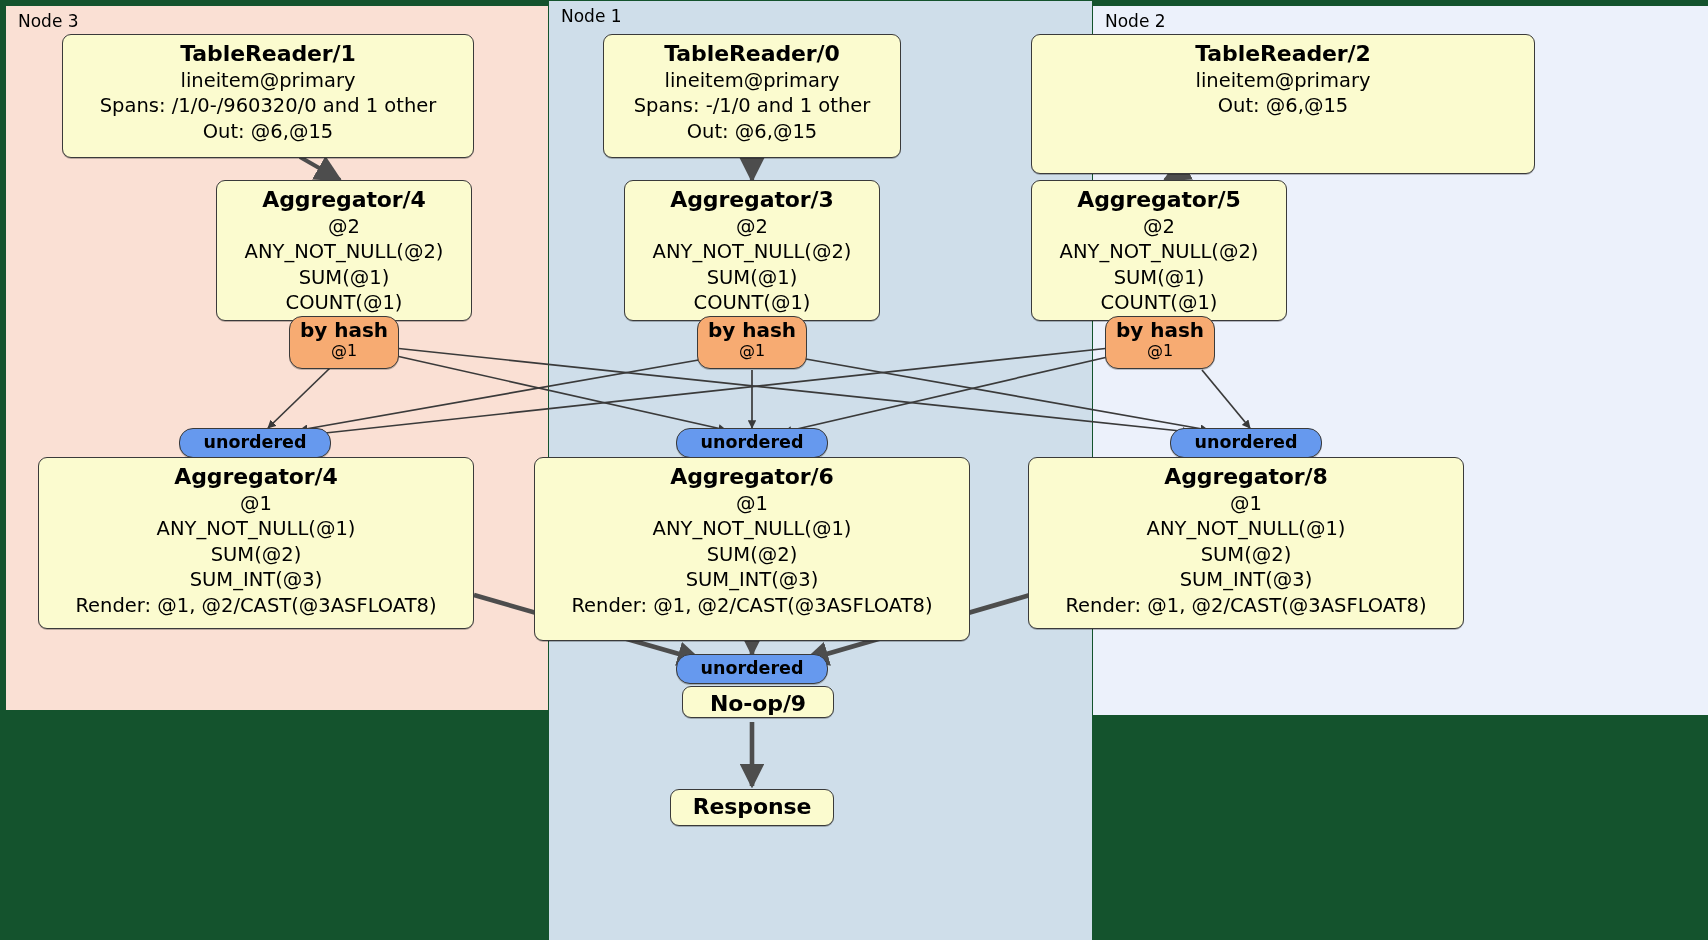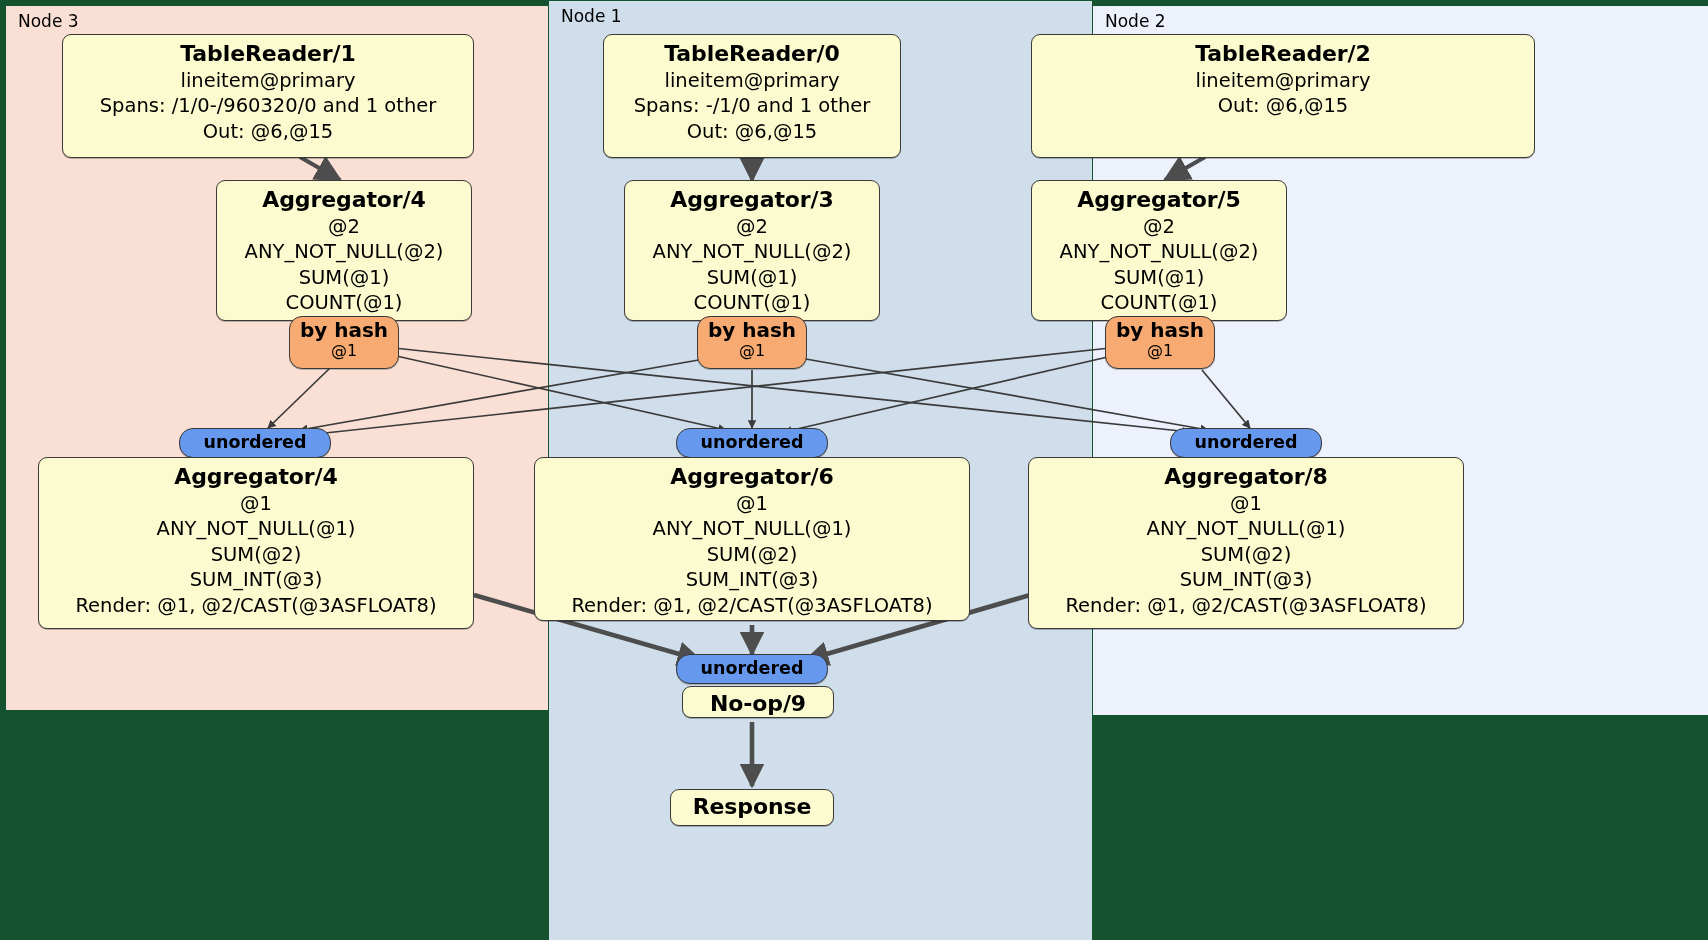--- a/index.html
+++ b/index.html
@@ -204,42 +204,42 @@
 
   <div class="pill hash" style="left:697px; top:316px; width:110px; height:53px;">
     <span class="hl">by hash</span>
     <span class="hs">@1</span>
   </div>
 
   <div class="pill sync" style="left:676px; top:428px; width:152px; height:30px;">
     <span>unordered</span>
   </div>
 
-  <div class="proc" style="left:534px; top:457px; width:436px; height:164px;">
+  <div class="proc" style="left:534px; top:457px; width:436px; height:184px;">
     <span class="ttl">Aggregator/6</span>
     <span class="ln">@1</span>
     <span class="ln">ANY_NOT_NULL(@1)</span>
     <span class="ln">SUM(@2)</span>
     <span class="ln">SUM_INT(@3)</span>
     <span class="ln">Render: @1, @2/CAST(@3ASFLOAT8)</span>
   </div>
 
   <div class="pill sync" style="left:676px; top:654px; width:152px; height:30px;">
     <span>unordered</span>
   </div>
 
   <div class="proc" style="left:682px; top:686px; width:152px; height:32px; padding:3px 8px;">
     <span class="ttl">No-op/9</span>
   </div>
 
   <div class="proc" style="left:670px; top:789px; width:164px; height:37px; padding:3px 8px;">
     <span class="ttl">Response</span>
   </div>
 
-  <div class="proc" style="left:1031px; top:34px; width:504px; height:124px;">
+  <div class="proc" style="left:1031px; top:34px; width:504px; height:140px;">
     <span class="ttl">TableReader/2</span>
     <span class="ln">lineitem@primary</span>
     <span class="ln">Out: @6,@15</span>
   </div>
 
   <div class="proc" style="left:1031px; top:180px; width:256px; height:141px;">
     <span class="ttl">Aggregator/5</span>
     <span class="ln">@2</span>
     <span class="ln">ANY_NOT_NULL(@2)</span>
     <span class="ln">SUM(@1)</span>

